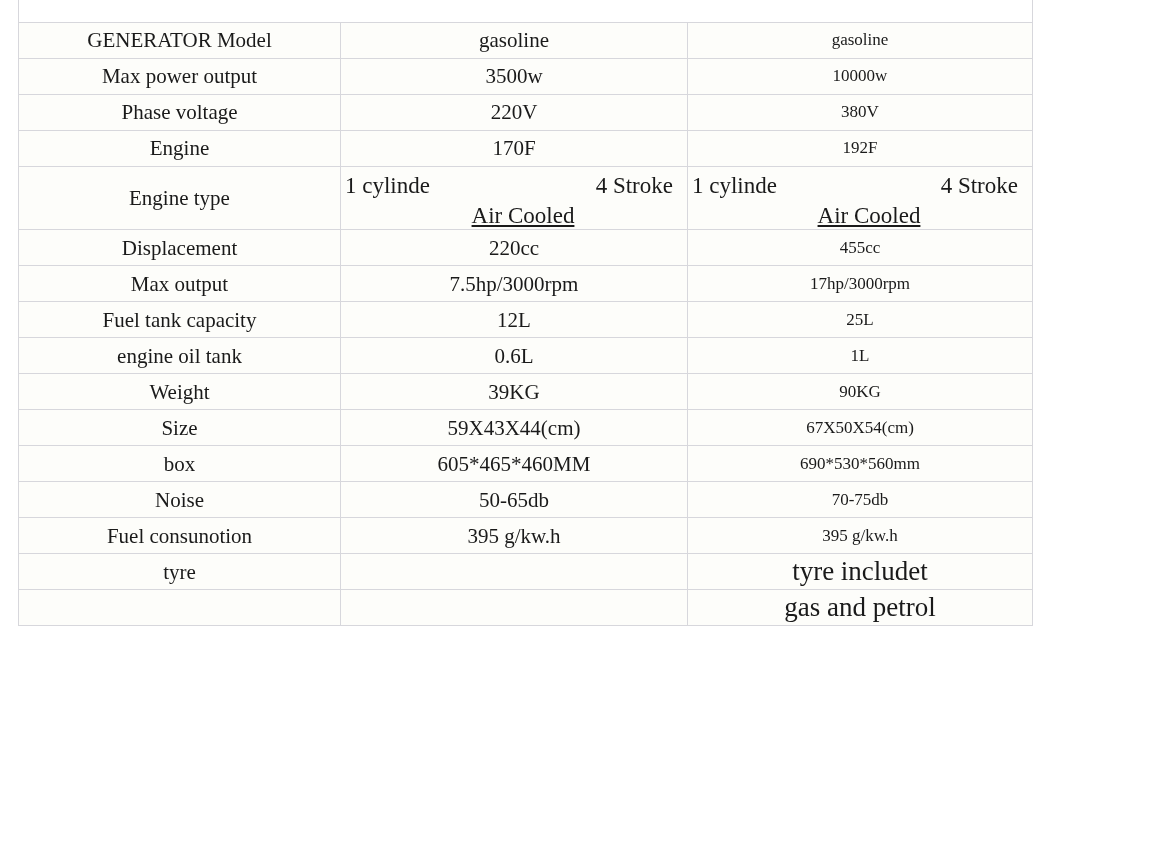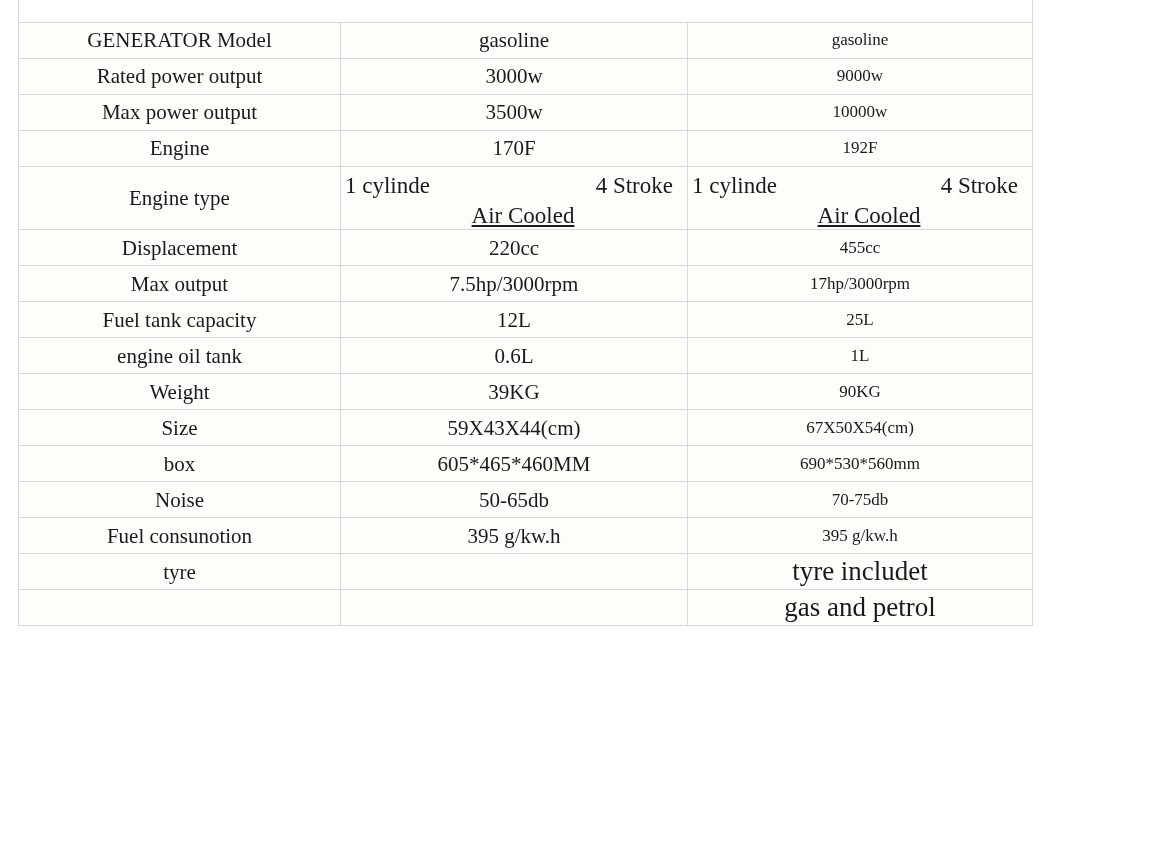--- a/index.html
+++ b/index.html
@@ -182,28 +182,28 @@
         <td class="v1"></td>
         <td class="v2"></td>
       </tr>
 
       <tr>
         <td class="lbl">GENERATOR Model</td>
         <td class="v1">gasoline</td>
         <td class="v2">gasoline</td>
       </tr>
       <tr>
-        <td class="lbl">Rated power output</td>
-        <td class="v1">3000w</td>
-        <td class="v2">9000w</td>
-      </tr>
-      <tr>
         <td class="lbl">Max power output</td>
         <td class="v1">3500w</td>
         <td class="v2">10000w</td>
+      </tr>
+      <tr>
+        <td class="lbl">Phase voltage</td>
+        <td class="v1">220V</td>
+        <td class="v2">380V</td>
       </tr>
       <tr>
         <td class="lbl">Engine</td>
         <td class="v1">170F</td>
         <td class="v2">192F</td>
       </tr>
 
       <tr class="row-engine-type">
         <td class="lbl">Engine type</td>
         <td class="v1">

